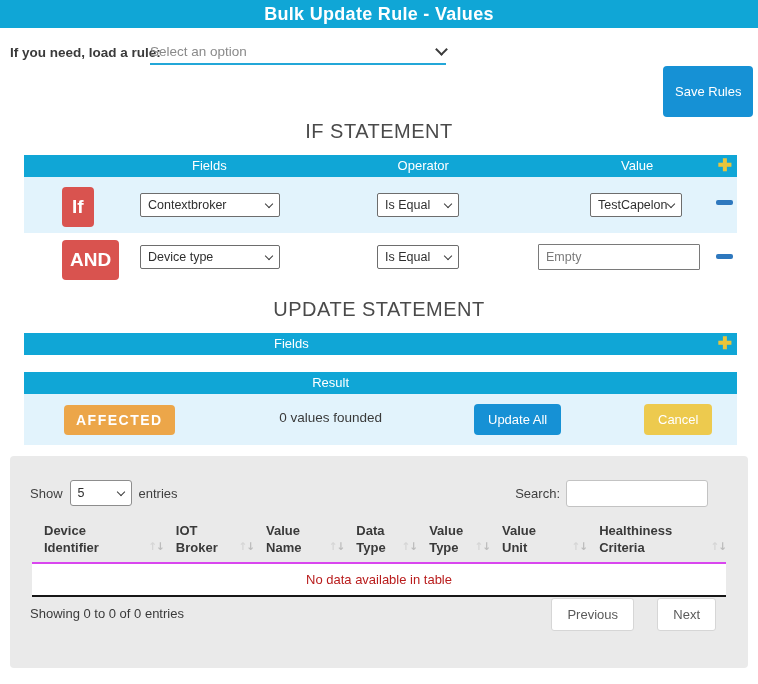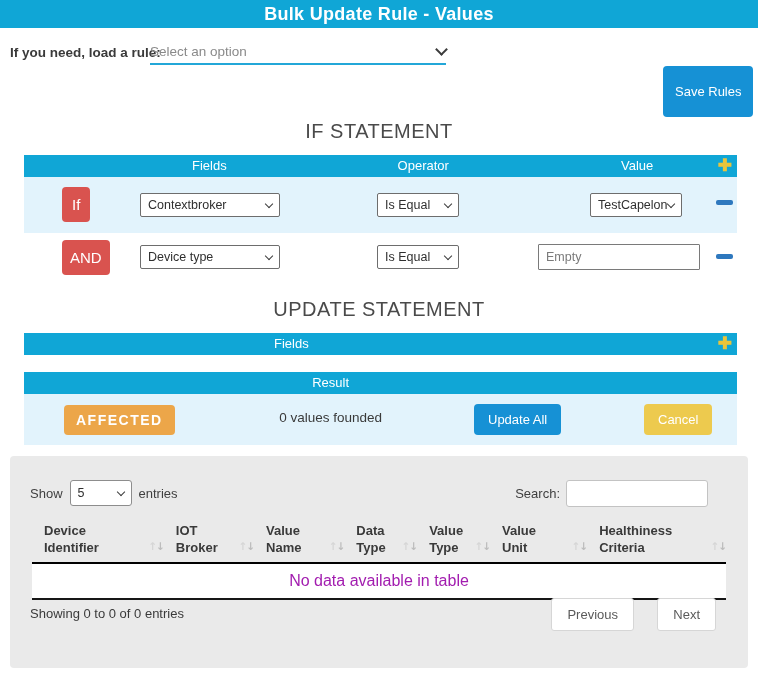--- a/index.html
+++ b/index.html
@@ -28,21 +28,21 @@
 
   
   .cyanbar{position:absolute;left:24px;width:713px;height:22px;background:#10a6d6;color:#fff;font-size:13px;}
   .cyanbar .col{position:absolute;top:0;line-height:22px;text-align:center;}
   .plus{position:absolute;right:5px;top:0;line-height:22px;color:#e9c53b;font-size:17px;font-weight:bold;cursor:pointer;}
 
   
   .cond-row{position:absolute;left:24px;width:713px;}
   .row-blue{background:#e2f3fc;}
   .badge{position:absolute;left:38px;border-radius:4px;background:#d9534f;color:#fff;
-         font-size:15px;font-weight:normal;text-align:center;}
+         font-size:19px;font-weight:bold;text-align:center;}
   .selectbox{position:absolute;height:24px;background:#fff;border:1px solid #6d6d6d;border-radius:2px;
              display:flex;align-items:center;justify-content:space-between;padding:0 7px;box-sizing:border-box;
              font-size:12.5px;color:#2f2f2f;cursor:pointer;}
   .minus{position:absolute;width:17px;height:5px;border-radius:2px;background:#2e78be;cursor:pointer;}
   .empty-input{position:absolute;height:26px;box-sizing:border-box;border:1px solid #7a7a7a;border-radius:1px;
                background:#fff;font-size:12.5px;color:#7a7a7a;padding:0 7px;font-family:"Liberation Sans",sans-serif;}
 
   
   .result-strip{position:absolute;left:24px;top:394px;width:713px;height:51px;background:#e2f3fc;}
   .affected{position:absolute;left:40px;top:11px;background:#eca649;border-radius:4px;color:#fff;
@@ -57,24 +57,24 @@
   .page-size{width:62px;height:26px;background:#fff;border:1px solid #8d8d8d;border-radius:3px;
              display:flex;align-items:center;justify-content:space-between;padding:0 7px;box-sizing:border-box;
              font-size:12.5px;color:#2f2f2f;cursor:pointer;}
   .search-group{position:absolute;right:40px;top:24px;display:flex;align-items:center;gap:6px;font-size:13px;color:#3f3f3f;}
   .search-input{width:128px;height:25px;border:1px solid #c3c3c3;border-radius:3px;background:#fff;
                 font-size:13px;padding:0 6px;font-family:"Liberation Sans",sans-serif;}
 
   .datatable{position:absolute;left:22px;top:60px;width:694px;border-collapse:collapse;table-layout:fixed;}
   .datatable th{font-size:13px;color:#3a3a3a;font-weight:bold;text-align:left;vertical-align:top;
                 padding:6px 14px 6px 12px;position:relative;line-height:17px;cursor:pointer;}
-  .datatable thead tr{border-bottom:2px solid #000000;}
+  .datatable thead tr{border-bottom:2px solid #d946ef;}
   .sort{position:absolute;right:0;bottom:7px;font-family:"DejaVu Sans",sans-serif;font-size:10.5px;letter-spacing:-1px;}
   .sort .up{color:#d6d6d6;} .sort .down{color:#bdbdbd;}
-  .datatable td{background:#fff;text-align:center;font-size:16px;color:#a21caf;padding:8px 0;
+  .datatable td{background:#fff;text-align:center;font-size:13px;color:#b91c1c;padding:8px 0;
                 border-bottom:2px solid #161616;}
 
   .info{position:absolute;left:20px;top:150px;font-size:13px;color:#3a3a3a;}
   .pager-btn{background:#fff;border:1px solid #d6d6d6;border-radius:3px;color:#5a5a5a;font-size:13px;
              padding:8px 15px;cursor:pointer;font-family:"Liberation Sans",sans-serif;position:absolute;top:142px;}
   .prev{right:114px;} .next{right:32px;}
 </style>
 </head>
 <body>
 

